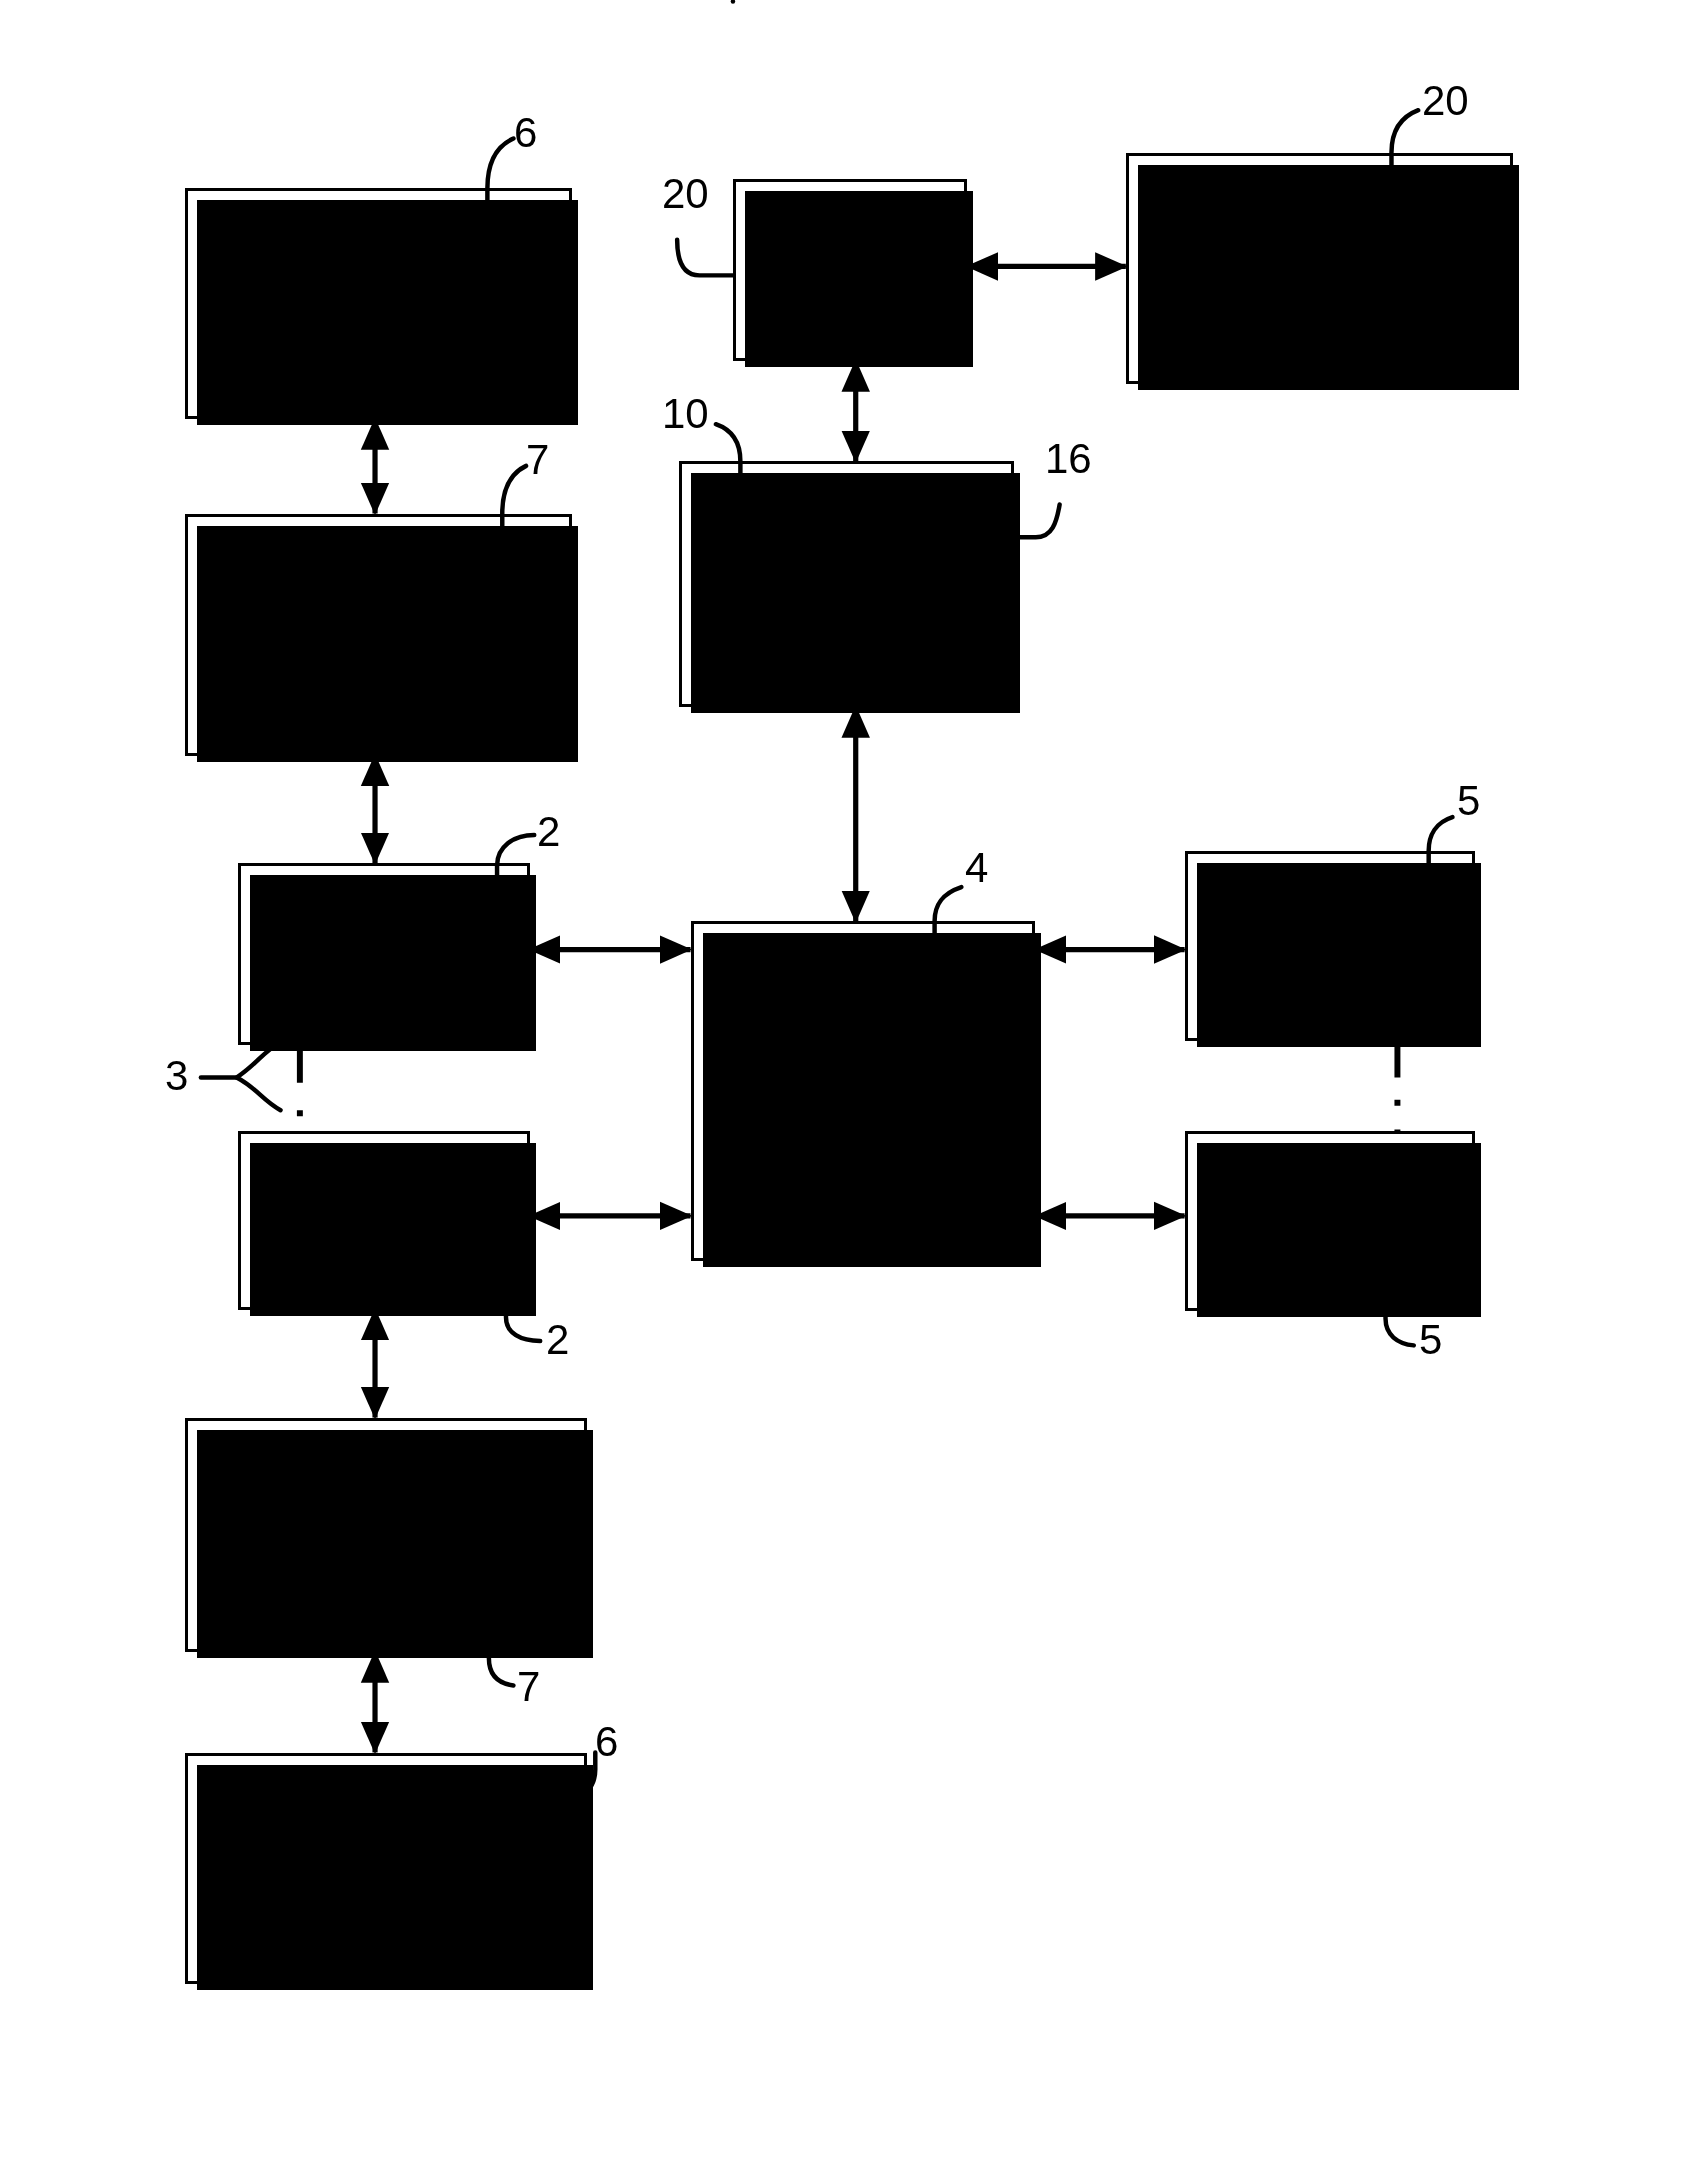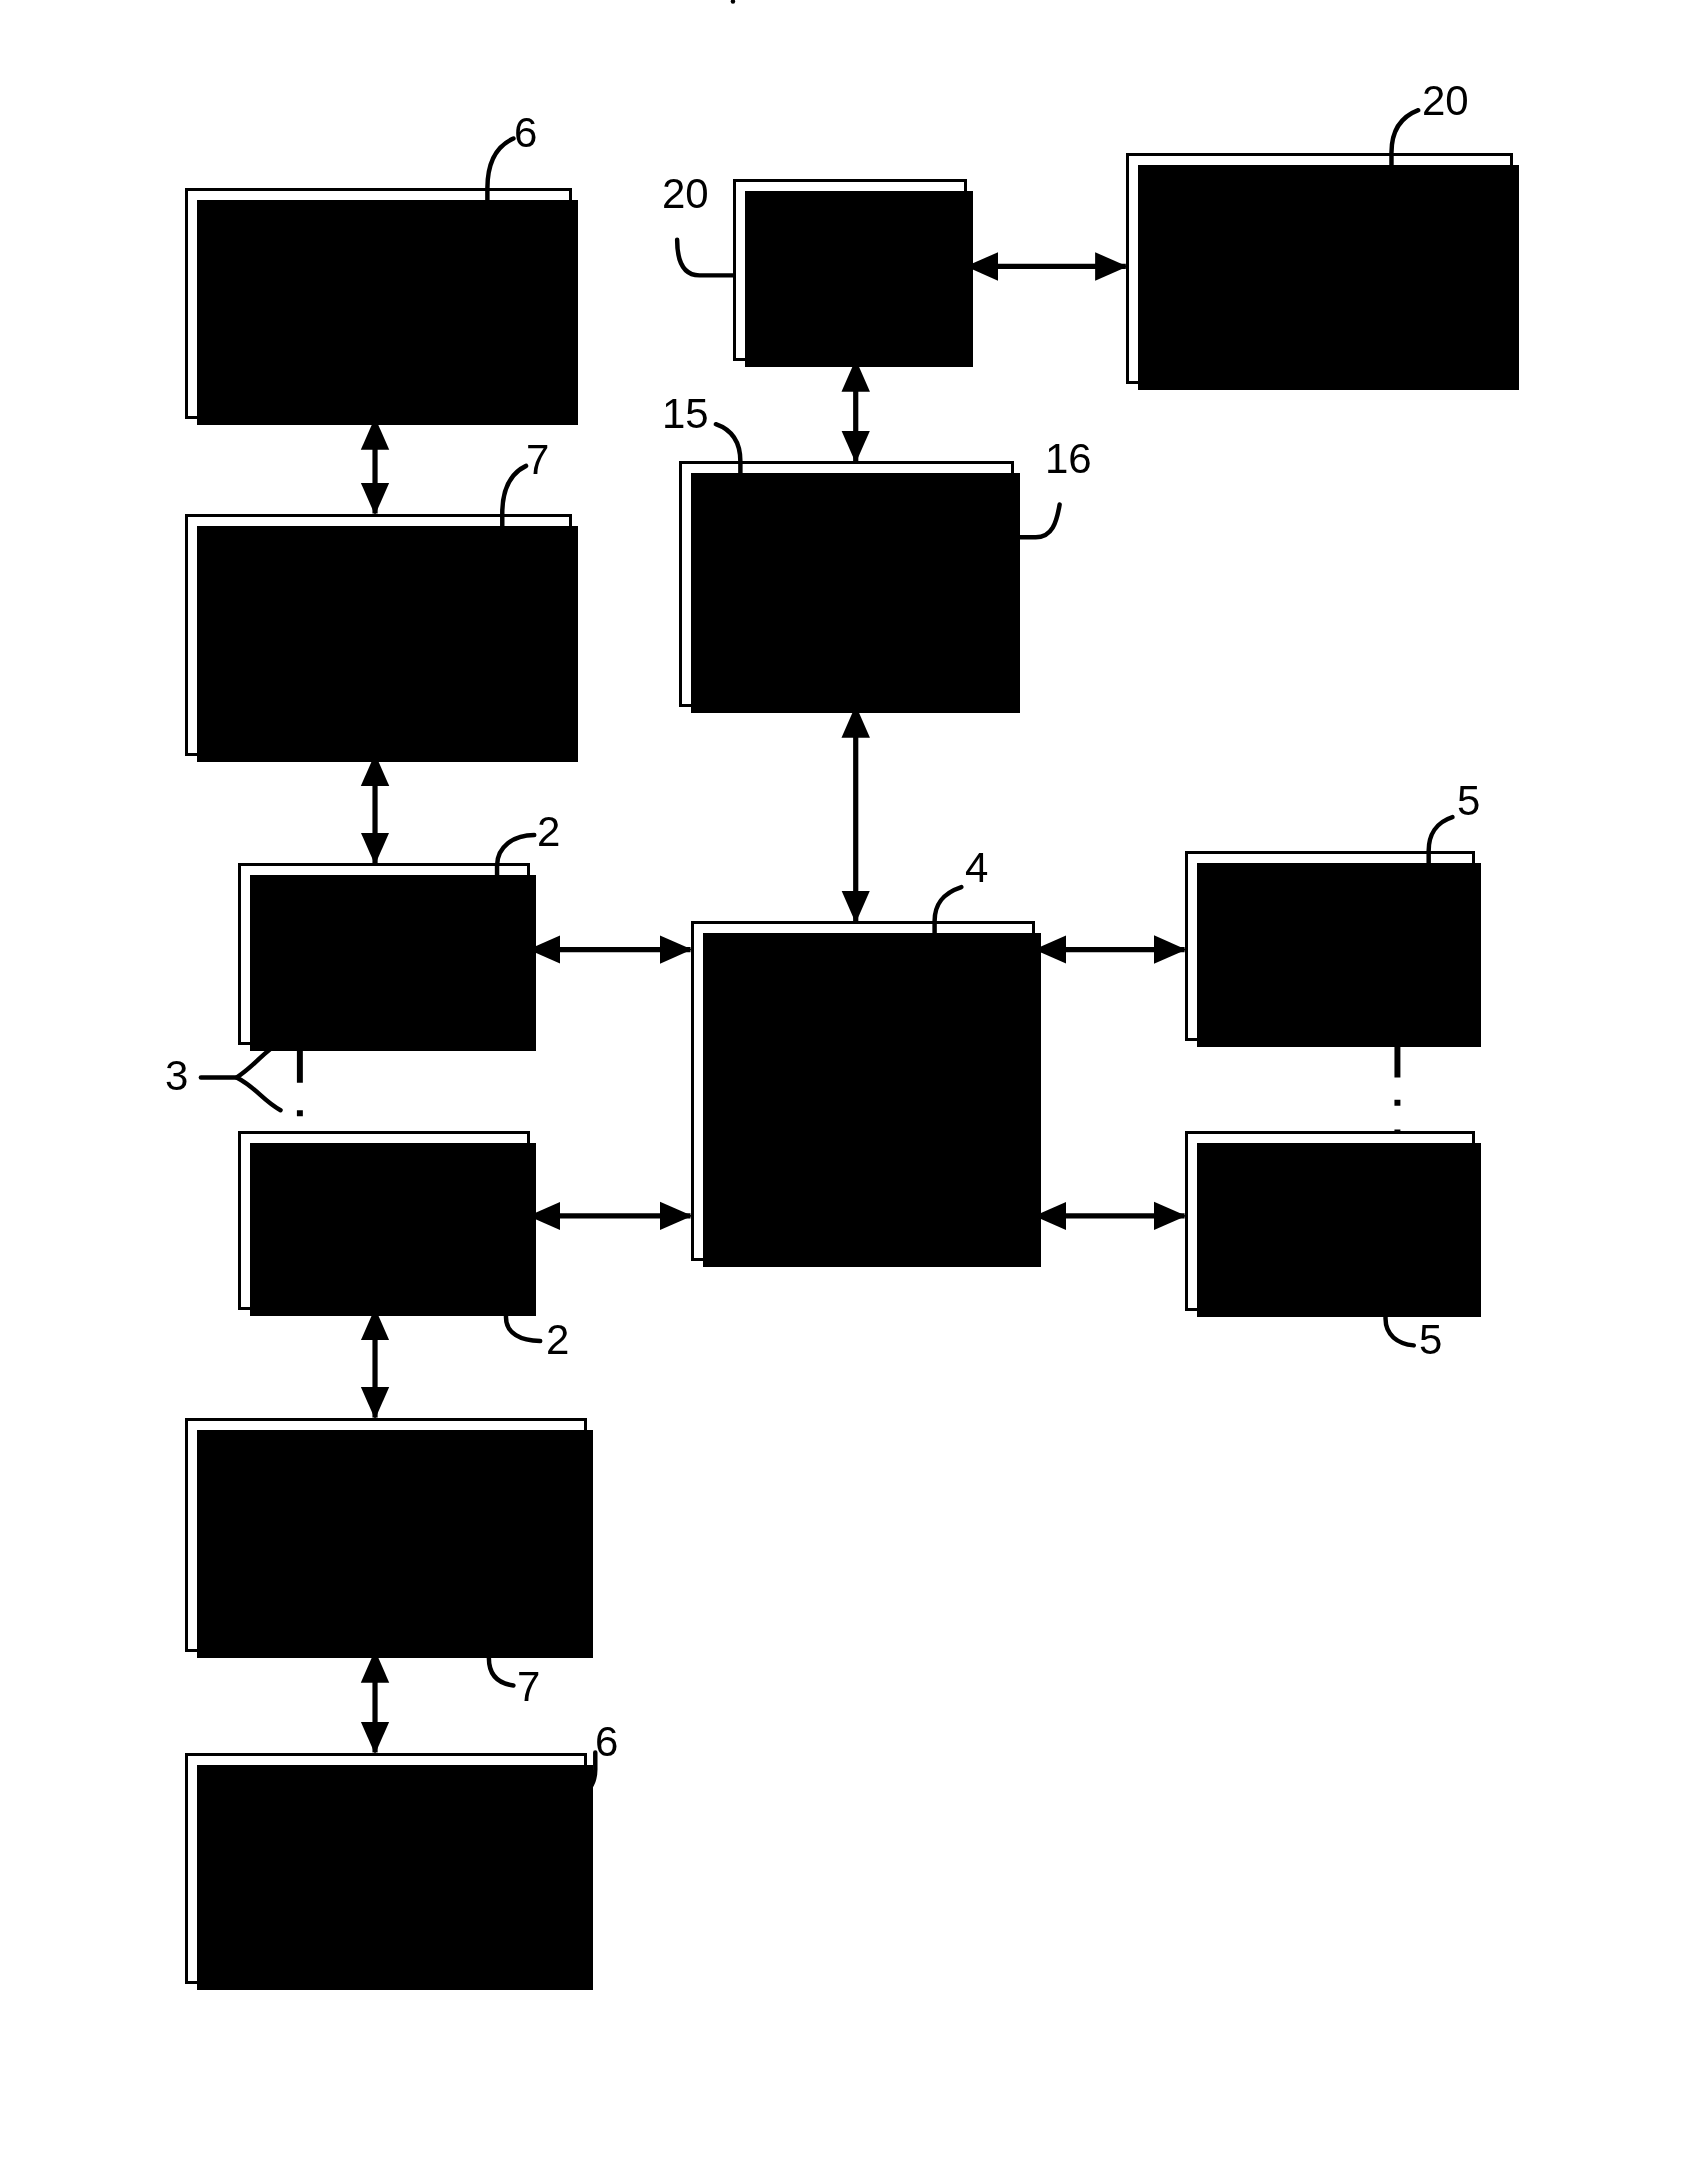--- a/index.html
+++ b/index.html
@@ -239,21 +239,21 @@
   <div class="ref" style="left:546px; top:1319px;">2</div>
 
   <div class="ref" style="left:517px; top:1666px;">7</div>
 
   <div class="ref" style="left:595px; top:1721px;">6</div>
 
   <div class="ref" style="left:662px; top:173px;">20</div>
 
   <div class="ref" style="left:1422px; top:80px;">20</div>
 
-  <div class="ref" style="left:662px; top:393px;">15</div>
+  <div class="ref" style="left:662px; top:393px;">10</div>
 
   <div class="ref" style="left:1045px; top:438px;">16</div>
 
   <div class="ref" style="left:965px; top:847px;">4</div>
 
   <div class="ref" style="left:1457px; top:780px;">5</div>
 
   <div class="ref" style="left:1419px; top:1319px;">5</div>
 
 </div>

